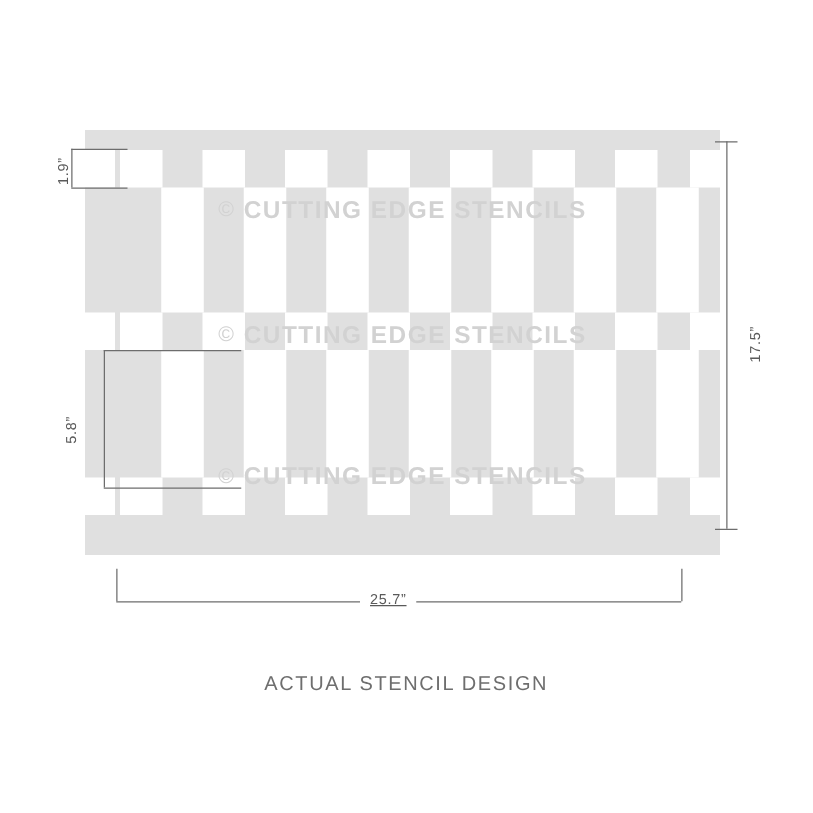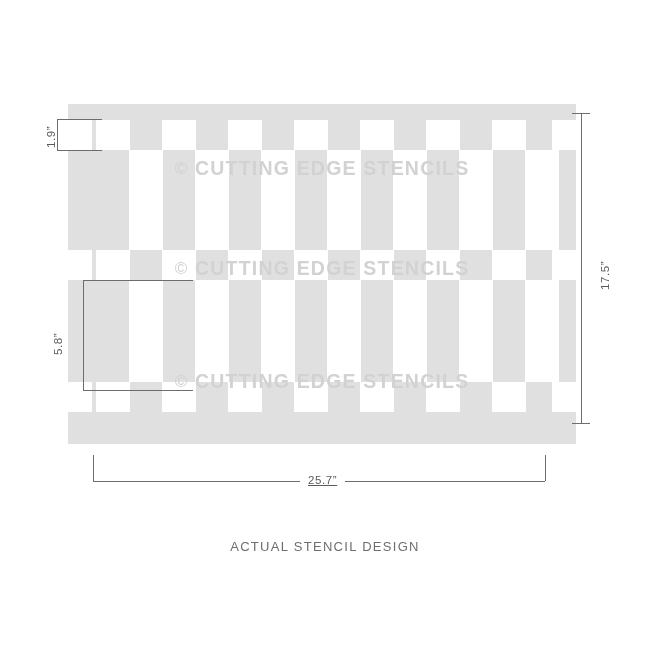--- a/index.html
+++ b/index.html
@@ -78,21 +78,21 @@
     transform-origin: left top;
   }
 
   
   .caption-sub {
     position: absolute;
     left: 0;
     width: 650px;
     top: 539px;
     text-align: center;
-    font-size: 13px;
+    font-size: 16px;
     letter-spacing: 1.3px;
     color: #6e6e6e;
   }
   .caption-title {
     position: absolute;
     left: 0;
     width: 650px;
     top: 562px;
     text-align: center;
     font-size: 20.5px;
@@ -179,17 +179,17 @@
   <div class="dim-label rot" style="left:52px; top:355px;">5.8”</div>
 
   <div class="dim-line dim-v" style="left:581px; top:113px; height:310px;"></div>
   <div class="dim-line dim-h" style="left:572px; top:113px; width:18px;"></div>
   <div class="dim-line dim-h" style="left:572px; top:423px; width:18px;"></div>
   <div class="dim-label rot" style="left:599px; top:290px;">17.5”</div>
 
   <div class="dim-line dim-h" style="left:93px; top:481px; width:452px;"></div>
   <div class="dim-line dim-v" style="left:93px; top:455px; height:26px;"></div>
   <div class="dim-line dim-v" style="left:545px; top:455px; height:26px;"></div>
-  <div class="dim-label" style="left:300px; top:474px; background:#ffffff; padding:0 8px;text-decoration:underline;">25.7”</div>
+  <div class="dim-label" style="left:288px; top:474px; background:#ffffff; padding:0 8px;text-decoration:underline;">25.7”</div>
 
   <div class="caption-sub">ACTUAL STENCIL DESIGN</div>
 
 </div>
 
 </body></html>

